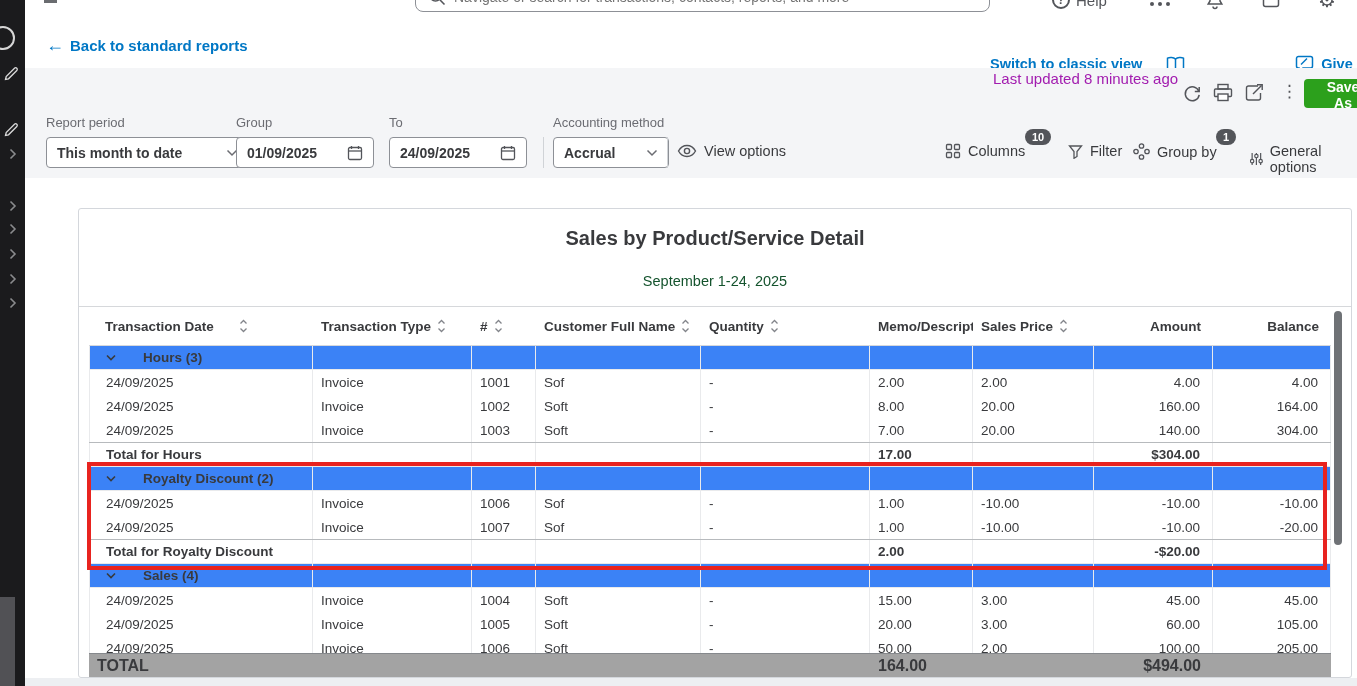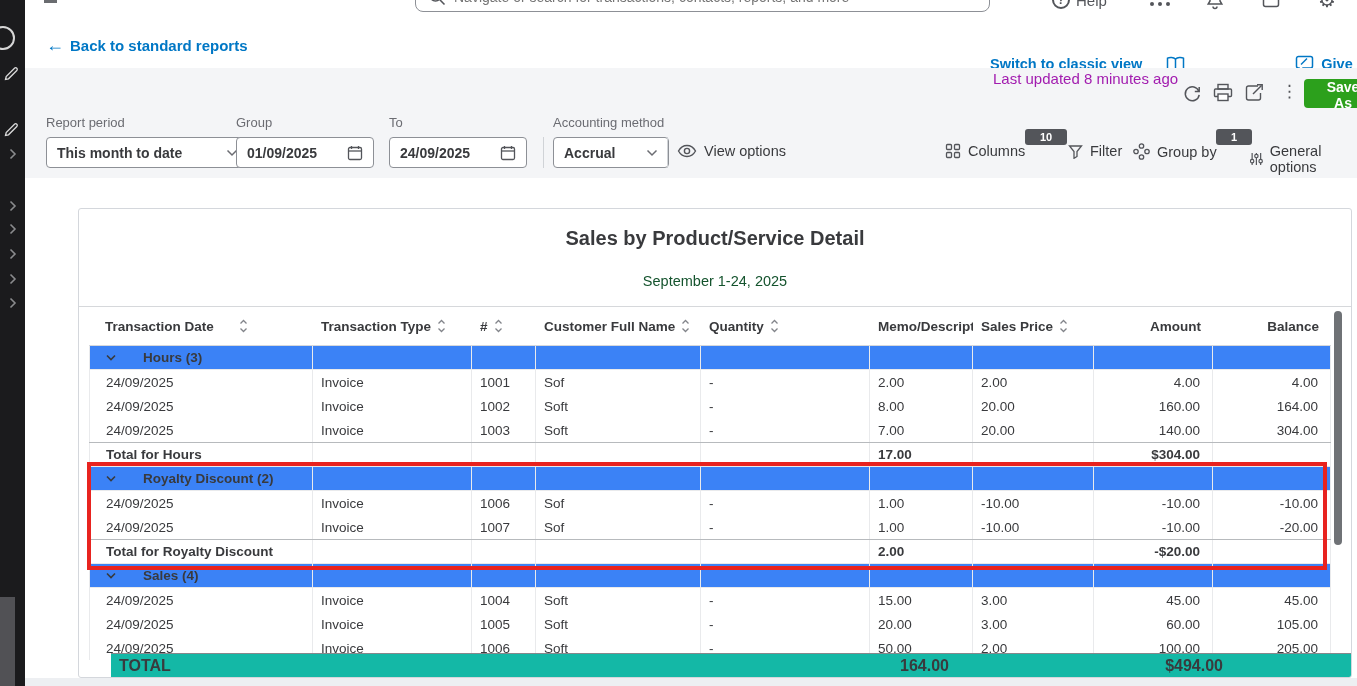--- a/index.html
+++ b/index.html
@@ -38,41 +38,41 @@
   .grayband { position:absolute; left:25px; top:68px; width:1332px; height:110px; background:#f4f5f7; overflow:hidden; }
   .last-updated { position:absolute; left:968px; top:2px; font-size:15px; color:#a21caf; }
   .act-ic { position:absolute; top:15px; cursor:pointer; }
   .kebab { position:absolute; left:1256px; top:13px; font-size:17px; color:#53555a; letter-spacing:0; cursor:pointer; }
   .save-btn { position:absolute; left:1279px; top:11px; height:29px; min-width:78px; background:#2ca01c; color:#fff; border:none; border-radius:4px; font-family:"Liberation Sans", sans-serif; font-size:14px; font-weight:bold; padding:0 14px; cursor:pointer; }
 
   .f-label { position:absolute; top:47px; font-size:13px; color:#6b6c72; }
   .f-ctrl { position:absolute; top:69px; height:31px; background:#fff; border:1px solid #8d9096; border-radius:4px; display:flex; align-items:center; justify-content:space-between; padding:0 10px; font-size:14px; font-weight:bold; color:#393a3d; cursor:pointer; }
   .v-div { position:absolute; top:69px; width:1px; height:31px; background:#d0d3d7; }
   .tool { position:absolute; top:75px; display:flex; align-items:center; gap:7px; font-size:14.5px; color:#393a3d; cursor:pointer; }
-  .badge { position:absolute; top:61px; background:#53555a; color:#fff; font-size:11px; font-weight:bold; border-radius:3px; padding:2px 15px; line-height:12px; }
+  .badge { position:absolute; top:61px; background:#53555a; color:#fff; font-size:11px; font-weight:bold; border-radius:8px; padding:2px 7px; line-height:12px; }
 
   
   .card { position:absolute; left:78px; top:208px; width:1274px; height:470px; background:#fff; border:1px solid #d4d7dc; border-radius:3px; overflow:hidden; z-index:1; }
   .r-title { position:absolute; top:18px; left:0; width:100%; text-align:center; font-size:20px; font-weight:bold; color:#393a3d; }
   .r-subtitle { position:absolute; top:64px; left:0; width:100%; text-align:center; font-size:14.5px; color:#14532d; }
   .card-topline { position:absolute; top:97px; left:0; width:100%; height:1px; background:#d6d8db; }
 
   .tbl { position:absolute; left:10px; top:98px; width:1242px; font-size:13.5px; }
   .trow { display:grid; grid-template-columns:224px 159px 64px 165px 169px 103px 121px 119px 118px; }
   .cell { display:flex; align-items:center; padding:0 8px; white-space:nowrap; overflow:hidden; border-right:1px solid #e9eaec; }
   .cell.cfirst { padding-left:16px; border-left:1px solid #e9eaec;gap:19px; }
   .cell.cr { justify-content:flex-end; padding-right:12px; }
   .hrow { height:39px; font-weight:bold; border-bottom:1px solid #d6d8db; }
   .hrow .cell { border-right:none; border-left:none; }
   .hrow .sort { margin-left:6px; display:inline-flex; }
   .grow { height:24px; background:#3b82f6; border-bottom:1px solid #e9eaec; font-weight:bold; }
   .grow .glabel { margin-left:8px; }
   .drow { height:24px; cursor:pointer; }
   .strow { height:25px; font-weight:bold; border-top:1px solid #b7babd; border-bottom:1px solid #e9eaec; }
-  .grand { position:absolute; left:10px; top:444px; width:1242px; height:25px; background:#14b8a6; border-top:1px solid #85888c; font-weight:bold; z-index:4;margin-left:22px; }
+  .grand { position:absolute; left:10px; top:444px; width:1242px; height:25px; background:#a3a3a3; border-top:1px solid #85888c; font-weight:bold; z-index:4; }
   .grand .cell { border:none; }
   .grand .cell.cfirst { padding-left:8px; }
 
   .redbox { position:absolute; left:8px; top:253px; width:1240px; height:108px; border:4px solid #e8231f; z-index:6; pointer-events:none; }
   .vscroll { position:absolute; left:1255px; top:102px; width:8px; height:234px; background:#6f7276; border-radius:4px; z-index:5; cursor:pointer; }
 
   .bottom-strip { position:absolute; left:25px; top:678px; width:1332px; height:8px; background:#edeff2; }
 </style>
 </head>
 <body>

